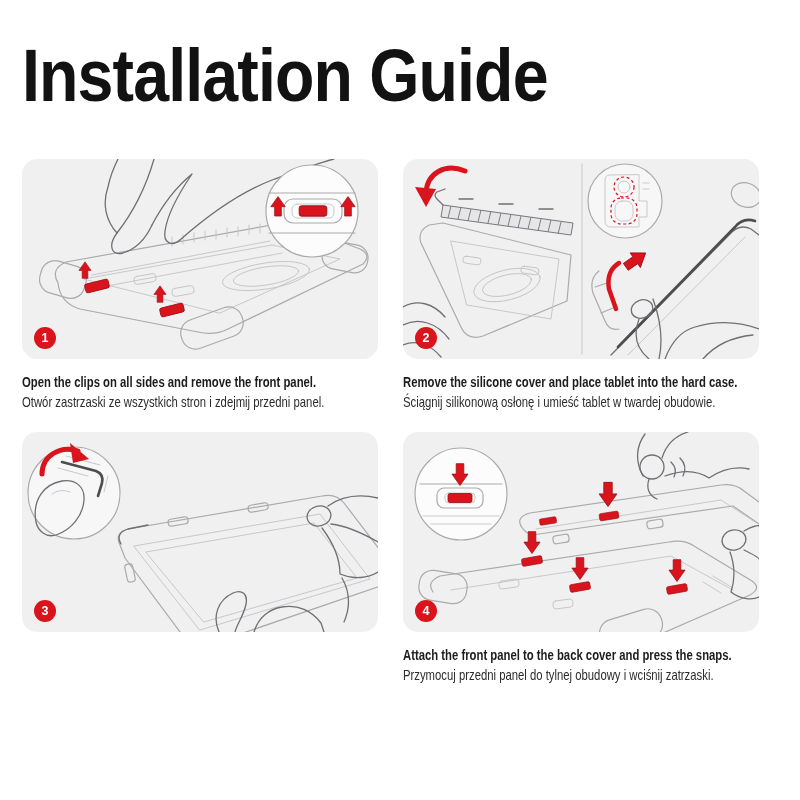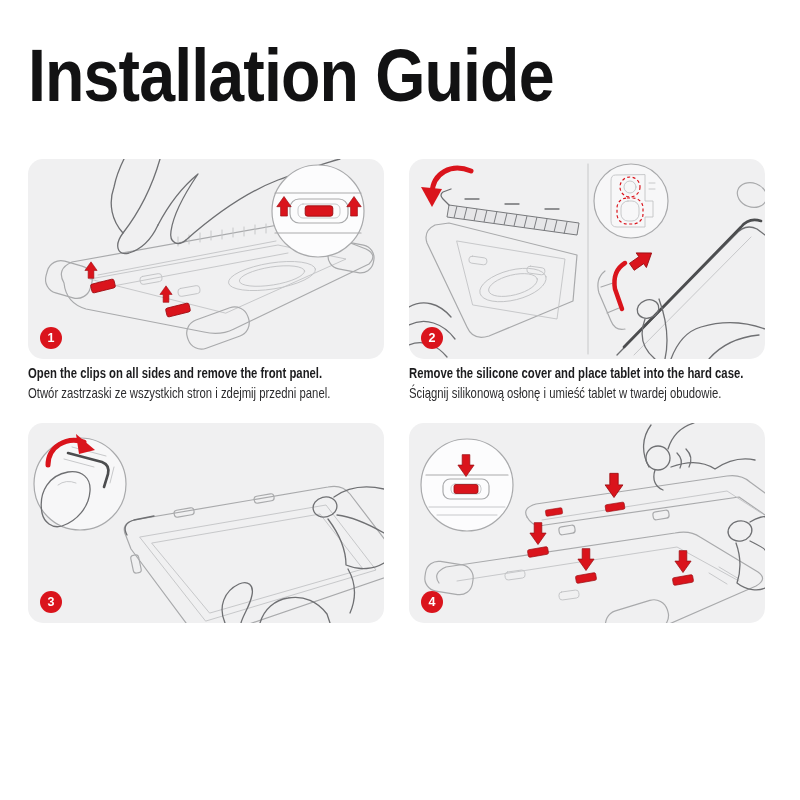--- a/index.html
+++ b/index.html
@@ -5,41 +5,41 @@
   :root{
     --accent-red:#da141c; --accent-red-dark:#9c0d12; --panel-bg:#f0f0f1;
     --line-gray:#a9aaac; --line-dark:#6f7073; --ink:#1c1c1e; --inset-bg:#f7f7f8;
   }
   *{box-sizing:border-box;}
   html,body{margin:0;padding:0;}
   body{
     width:800px;height:800px;background:#ffffff;overflow:hidden;
     font-family:"Liberation Sans","DejaVu Sans",sans-serif;color:var(--ink,#1c1c1e);
   }
-  .page{padding:38px 28px 0 28px;}
+  .page{padding:38px 28px 0 22px;}
   h1.title{
     margin:0;font-size:75px;font-weight:bold;line-height:1;letter-spacing:-1px;
     white-space:nowrap;transform:scaleX(0.86);transform-origin:0 50%;color:#121213;
   }
   .grid{
     margin-top:46px;display:grid;grid-template-columns:356px 356px;
     column-gap:25px;row-gap:20px;
   }
   .step{display:flex;flex-direction:column;}
   .panel{
     position:relative;width:356px;height:200px;border-radius:15px;
     background:var(--panel-bg,#f0f0f1);overflow:hidden;
   }
   .panel svg{display:block;width:356px;height:200px;}
   .badge{
     position:absolute;left:12px;bottom:10px;width:22px;height:22px;border-radius:50%;
     background:var(--accent-red,#da141c);color:#fff;font-size:12.5px;font-weight:bold;
     display:flex;align-items:center;justify-content:center;
   }
-  .caption{margin-top:4px;}
+  .caption{margin-top:13px;}
   .cap-en,.cap-pl{
     margin:0;width:128%;transform:scaleX(0.78);transform-origin:0 0;
     font-size:14.5px;line-height:20px;
   }
   .cap-en{font-weight:bold;color:var(--ink,#1c1c1e);}
   .cap-pl{font-weight:normal;color:#2c2c2e;}
   
   .ln{fill:none;stroke:var(--line-gray,#a9aaac);stroke-width:1.2;stroke-linecap:round;stroke-linejoin:round;}
   .lt{fill:none;stroke:#c2c3c5;stroke-width:0.9;stroke-linecap:round;stroke-linejoin:round;}
   .ld{fill:none;stroke:var(--line-dark,#6f7073);stroke-width:1.3;stroke-linecap:round;stroke-linejoin:round;}
@@ -252,16 +252,20 @@
             <path class="ln" d="M17,52 H99"></path>
             <rect class="ln" x="34" y="56" width="46" height="20" rx="7"></rect>
             <rect class="lt" x="42" y="61" width="30" height="10" rx="4"></rect>
             <use href="#clipr" class="rf" transform="translate(57,66)"></use>
             <use href="#arrw" class="rf" transform="translate(57,44) scale(0.95)"></use>
             <path class="lt" d="M20,84 H96 M28,92 H88"></path>
           </g>
         </svg>
         <span class="badge">4</span>
       </div>
+      <div class="caption">
+        <p class="cap-en">Attach the front panel to the back cover and press the snaps.</p>
+        <p class="cap-pl">Przymocuj przedni panel do tylnej obudowy i wciśnij zatrzaski.</p>
+      </div>
     </section>
 
   </div>
 </div>
 
 </body></html>

